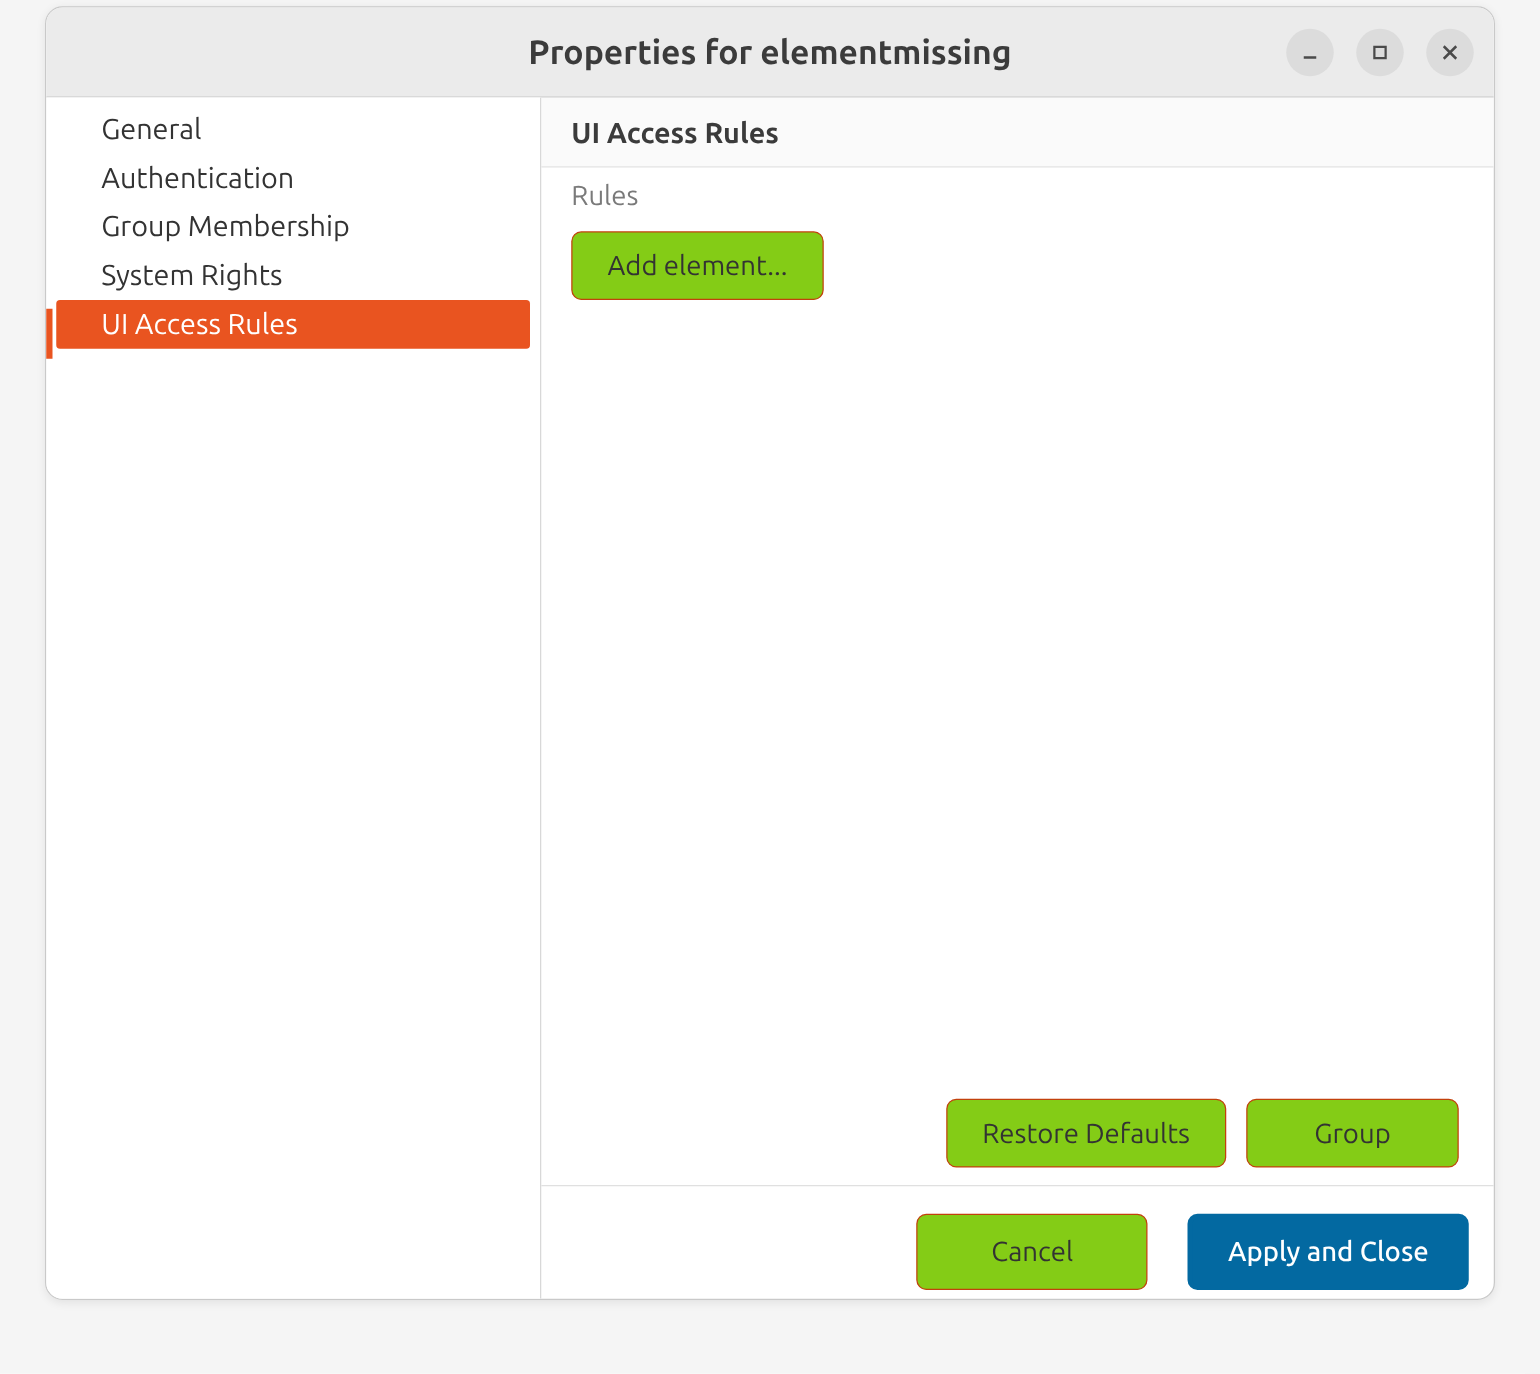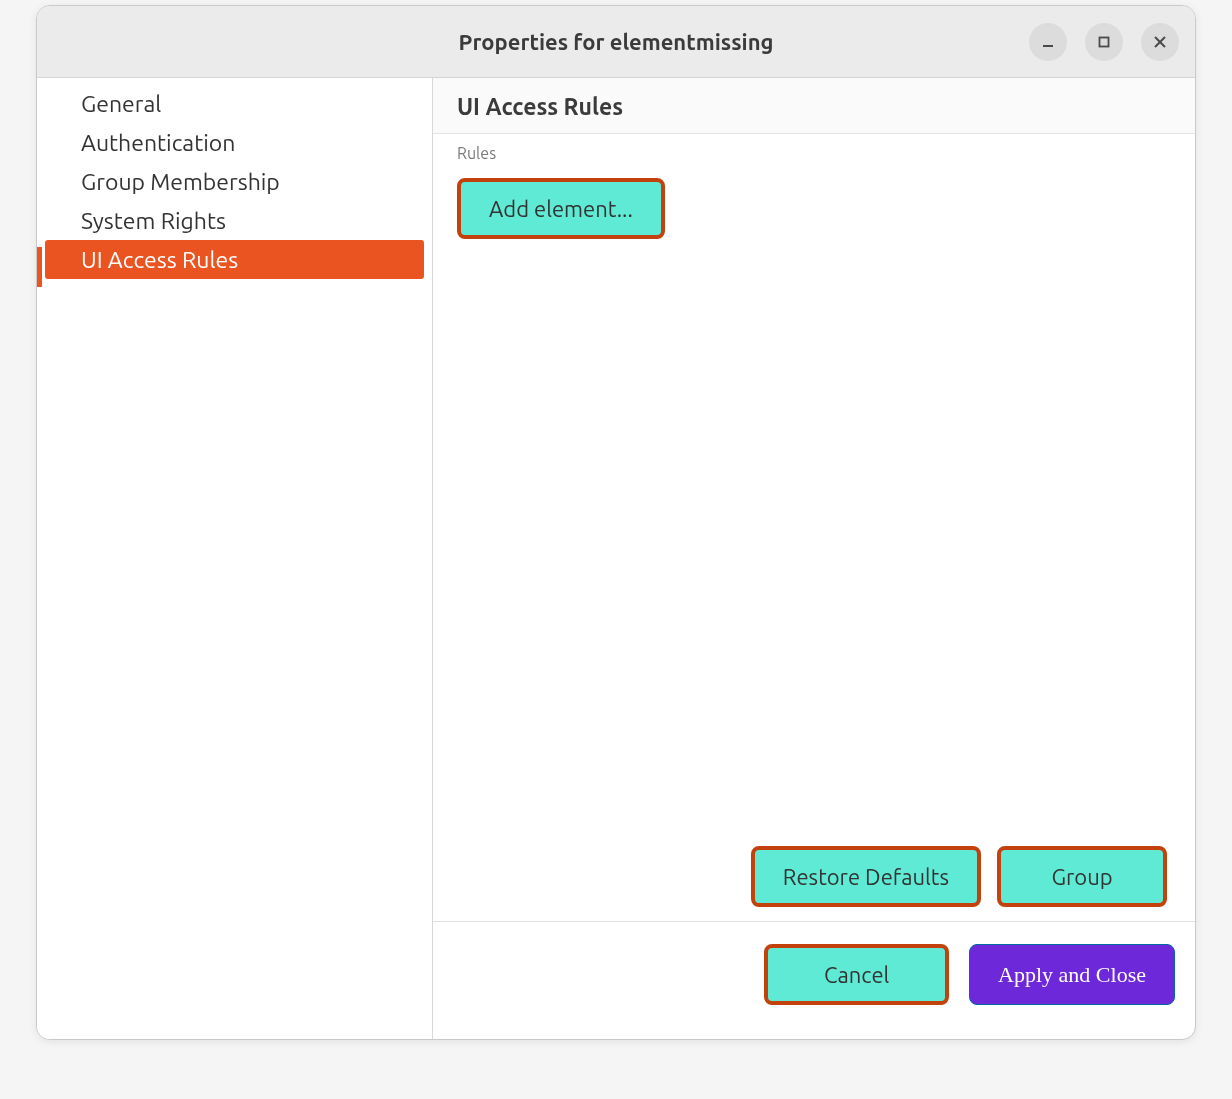--- a/index.html
+++ b/index.html
@@ -33,21 +33,21 @@
     display: flex;
     align-items: center;
     position: relative;
     padding: 0 16px;
   }
   .titlebar-title {
     position: absolute;
     left: 0; right: 0;
     text-align: center;
     font-weight: 700;
-    font-size: 22px;
+    font-size: 27px;
     color: #3b3b3b;
     pointer-events: none;
   }
   .window-controls {
     margin-left: auto;
     display: flex;
     gap: 18px;
     z-index: 2;
   }
   .win-btn {
@@ -112,21 +112,21 @@
     color: #3b3b3b;
   }
   .rules-area {
     padding: 10px 24px 0 24px;
     display: flex;
     flex-direction: column;
     flex: 1;
     min-height: 0;
   }
   .rules-label {
-    font-size: 16px;
+    font-size: 22px;
     color: #7a7a7a;
     margin-bottom: 4px;
   }
   .rules-textarea {
     width: 100%;
     height: 581px;
     border: 1px solid #c9c9c9;
     border-radius: 5px;
     padding: 6px 10px;
     font-family: Ubuntu, Cantarell, sans-serif;
@@ -138,45 +138,44 @@
     white-space: pre;
     overflow-y: scroll;
   }
   .add-row {
     margin-top: 12px;
   }
   .btn {
     font-family: inherit;
     font-size: 22px;
     color: #333;
-    background: #5eead4;
-    border: 4px solid #c2410c;
+    background: #84cc16;
+    border: 1px solid #c2410c;
     border-radius: 8px;
     padding: 14px 28px;
     cursor: pointer;
   }
   .middle-buttons {
     display: flex;
     justify-content: flex-end;
     gap: 16px;
     padding: 14px 28px 14px 24px;
   }
   .footer {
     border-top: 1px solid #e0e0e0;
     display: flex;
     justify-content: flex-end;
-    gap: 20px;
-    padding: 22px 20px 34px 24px;
+    gap: 32px;
+    padding: 22px 20px 7px 24px;
   }
   .btn-primary {
-    background: #6d28d9;
-    border: 1px solid #0369a1;
+    background: #0369a1;
+    border: 4px solid #0369a1;
     color: #ffffff;
     font-weight: 500;
-    font-family: Liberation Serif, serif;
   }
   .cancel-btn { min-width: 185px; }
 </style>
 </head>
 <body>
 
 <div class="window">
 
   <div class="titlebar">
     <div class="titlebar-title">Properties for elementmissing</div>

